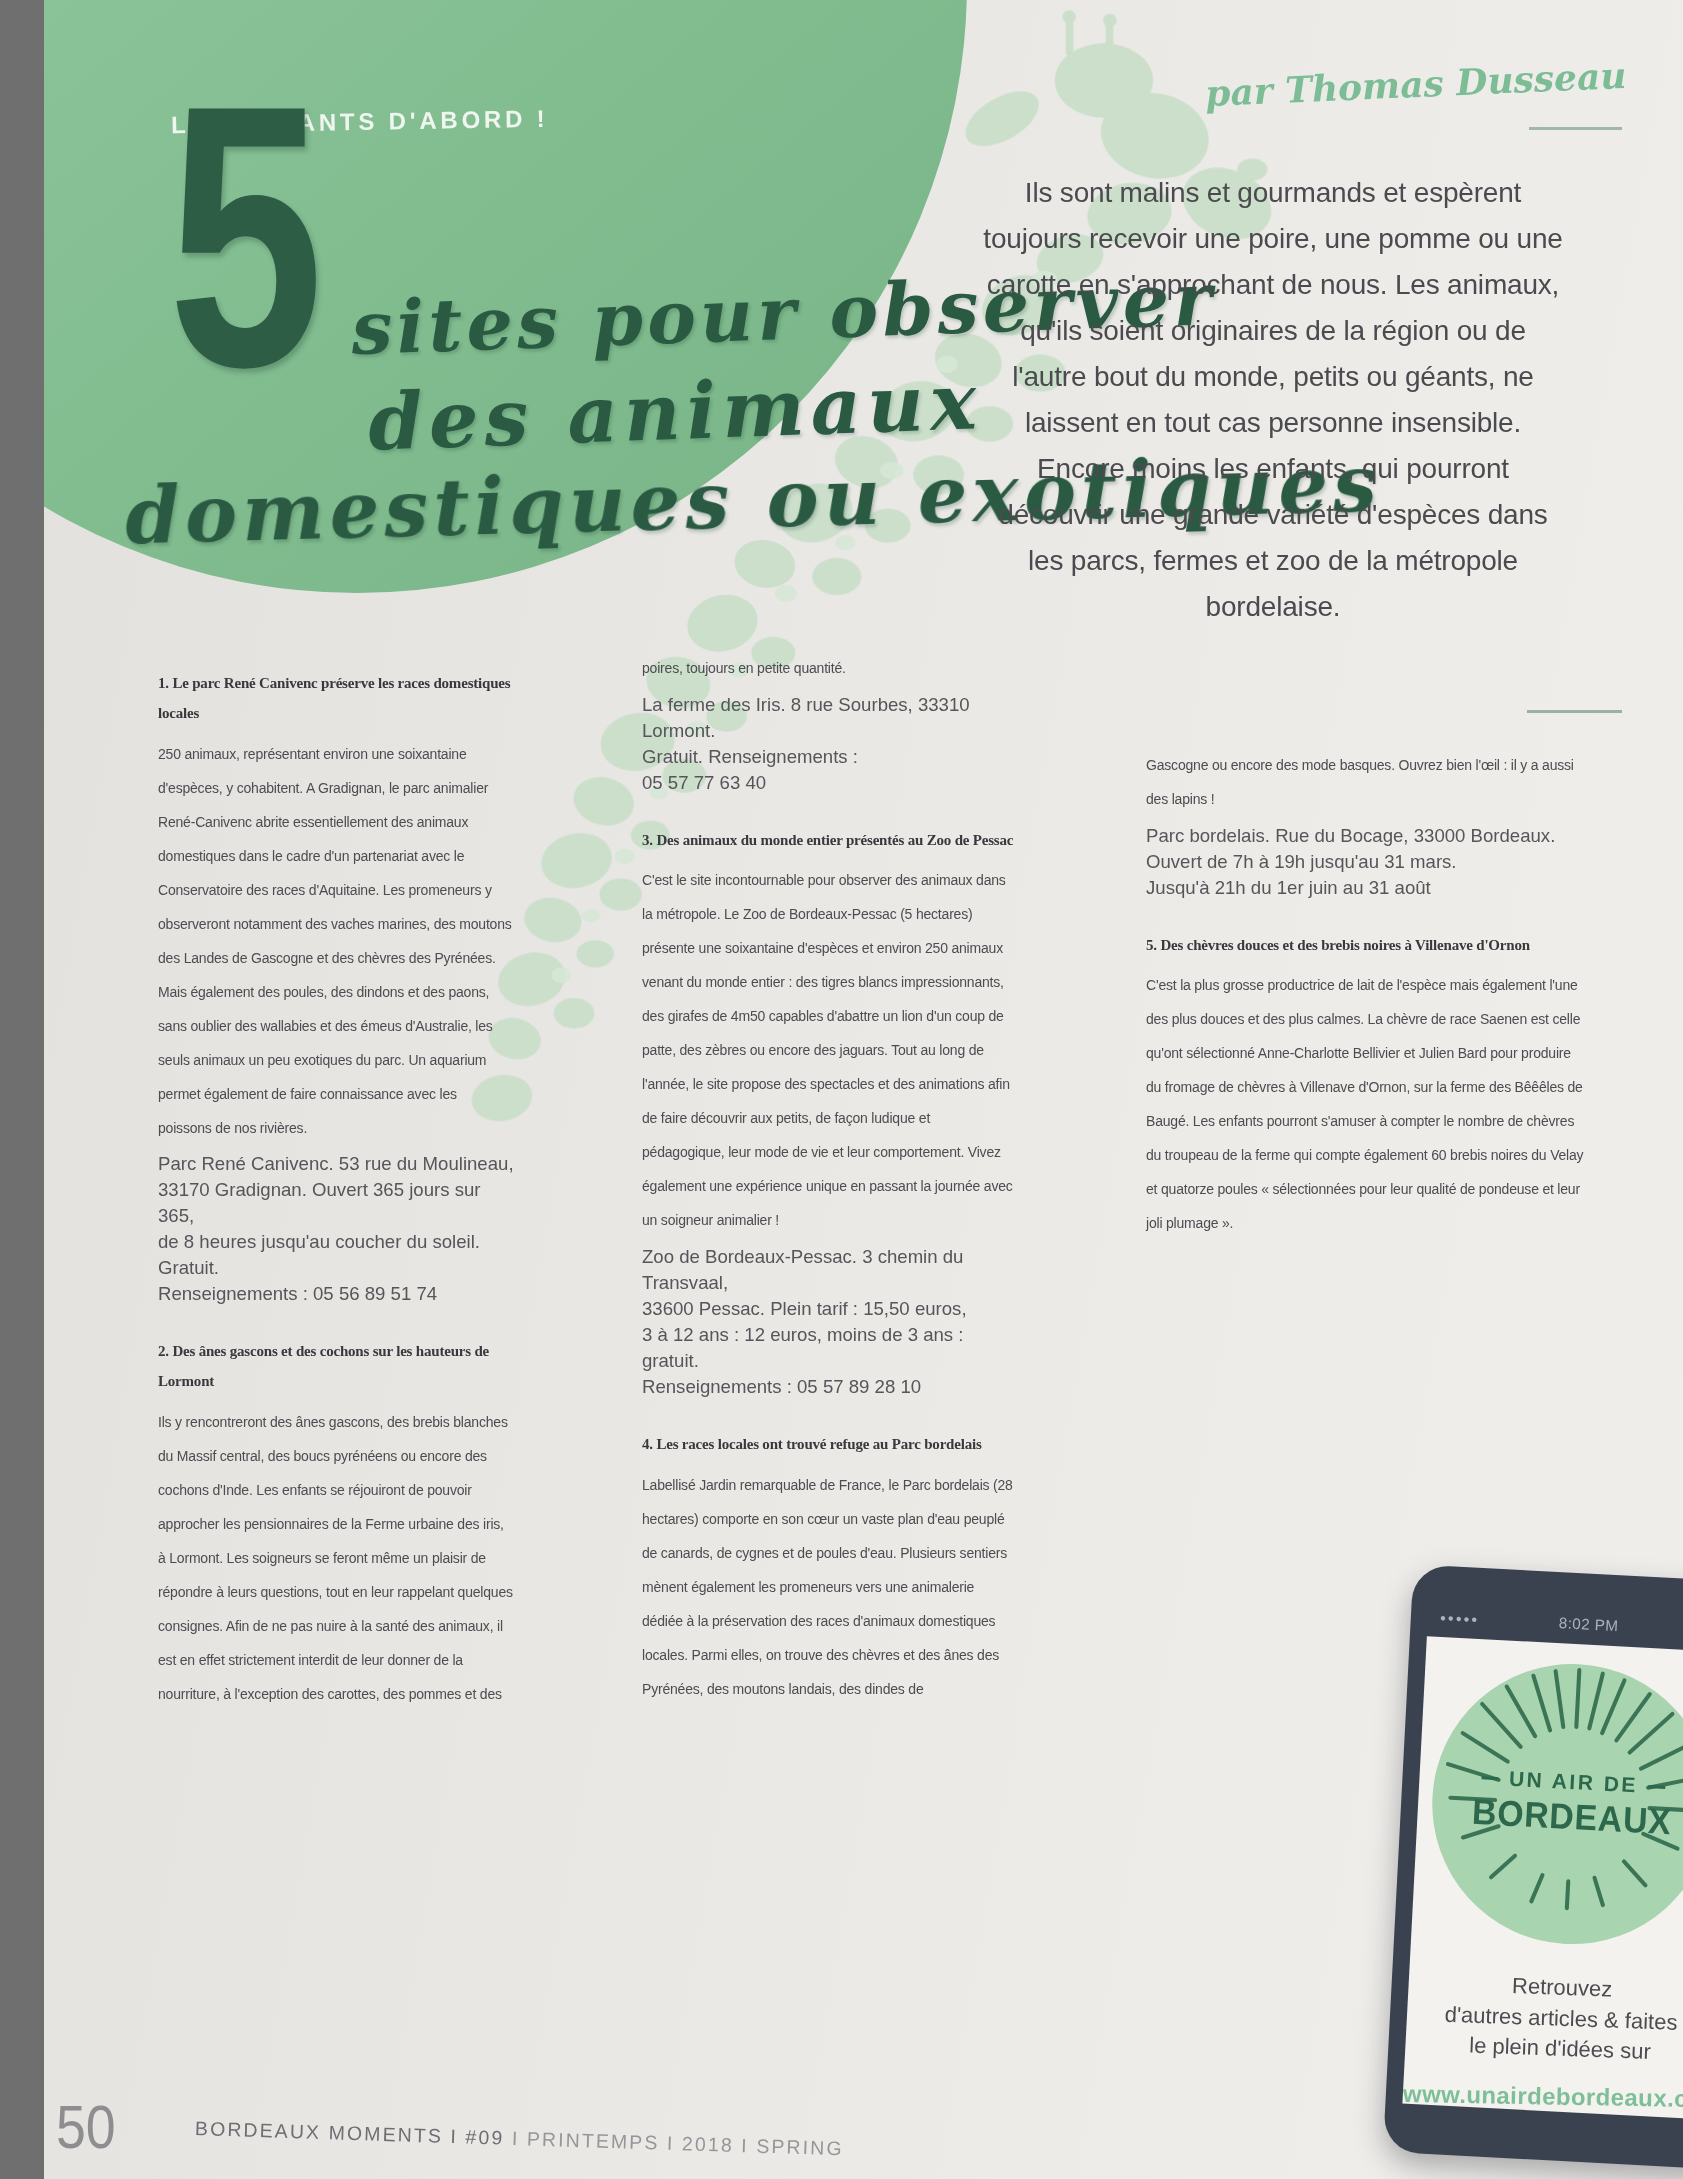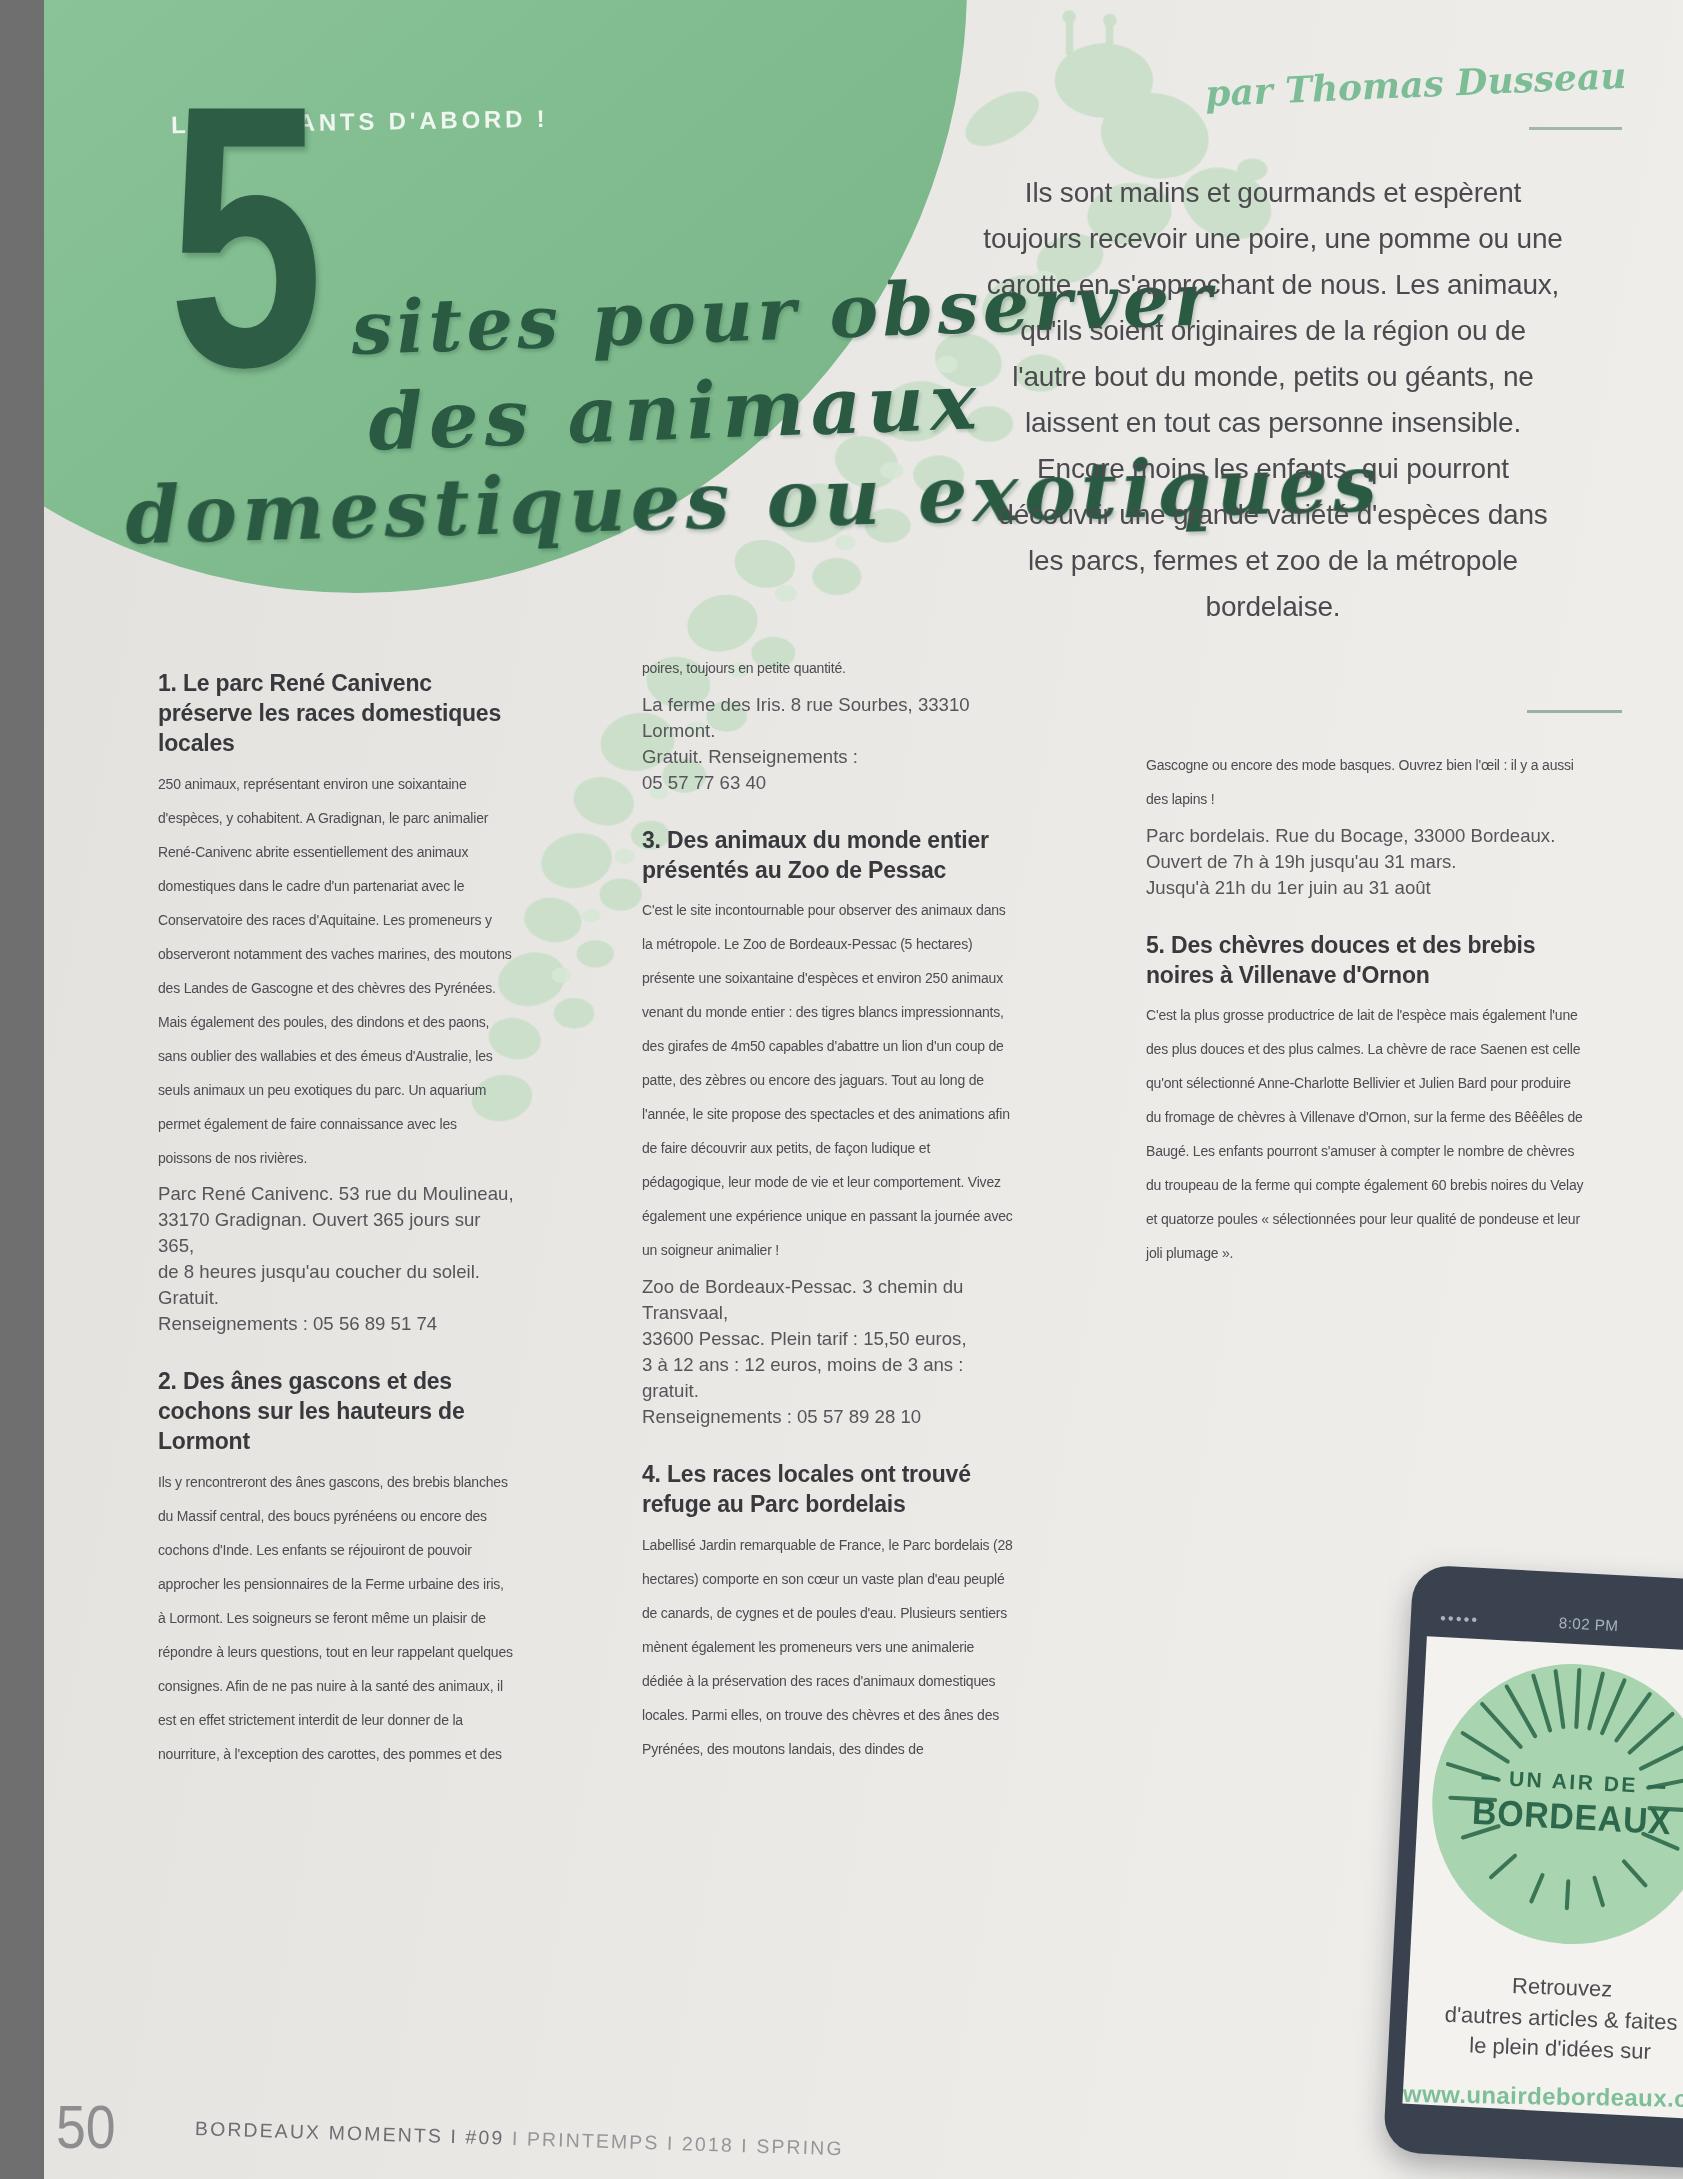--- a/index.html
+++ b/index.html
@@ -38,22 +38,22 @@
     font-size:28px; line-height:46px; color:#4a4a4f; letter-spacing:-0.2px;
   }
   .intro-rule { position:absolute; left:1483px; top:710px; width:95px; height:2.5px; background:#9cb0a4; }
 
   
   .col { position:absolute; }
   .col1 { left:114px;  top:668px; width:356px; }
   .col2 { left:598px;  top:651px; width:373px; }
   .col3 { left:1102px; top:748px; width:441px; }
   .head {
-    font-size:23px; line-height:30px; font-weight:bold; color:#38383d;
-    margin:29px 0 8.5px; letter-spacing:-0.2px;
+    font-size:15px; line-height:30px; font-weight:bold; color:#38383d;
+    margin:29px 0 8.5px; letter-spacing:-0.2px;font-family:Liberation Serif, serif;
   }
   .head:first-child { margin-top:0; }
   .body {
     font-size:14px; line-height:34px; color:#4c4c51; margin:0 0 6.8px; letter-spacing:-0.2px;
   }
   .info {
     font-size:18.6px; line-height:26px; color:#55555a; margin:3.4px 0 6.8px; white-space:pre-line;
   }
   .info.narrow { width:231px; }
 

